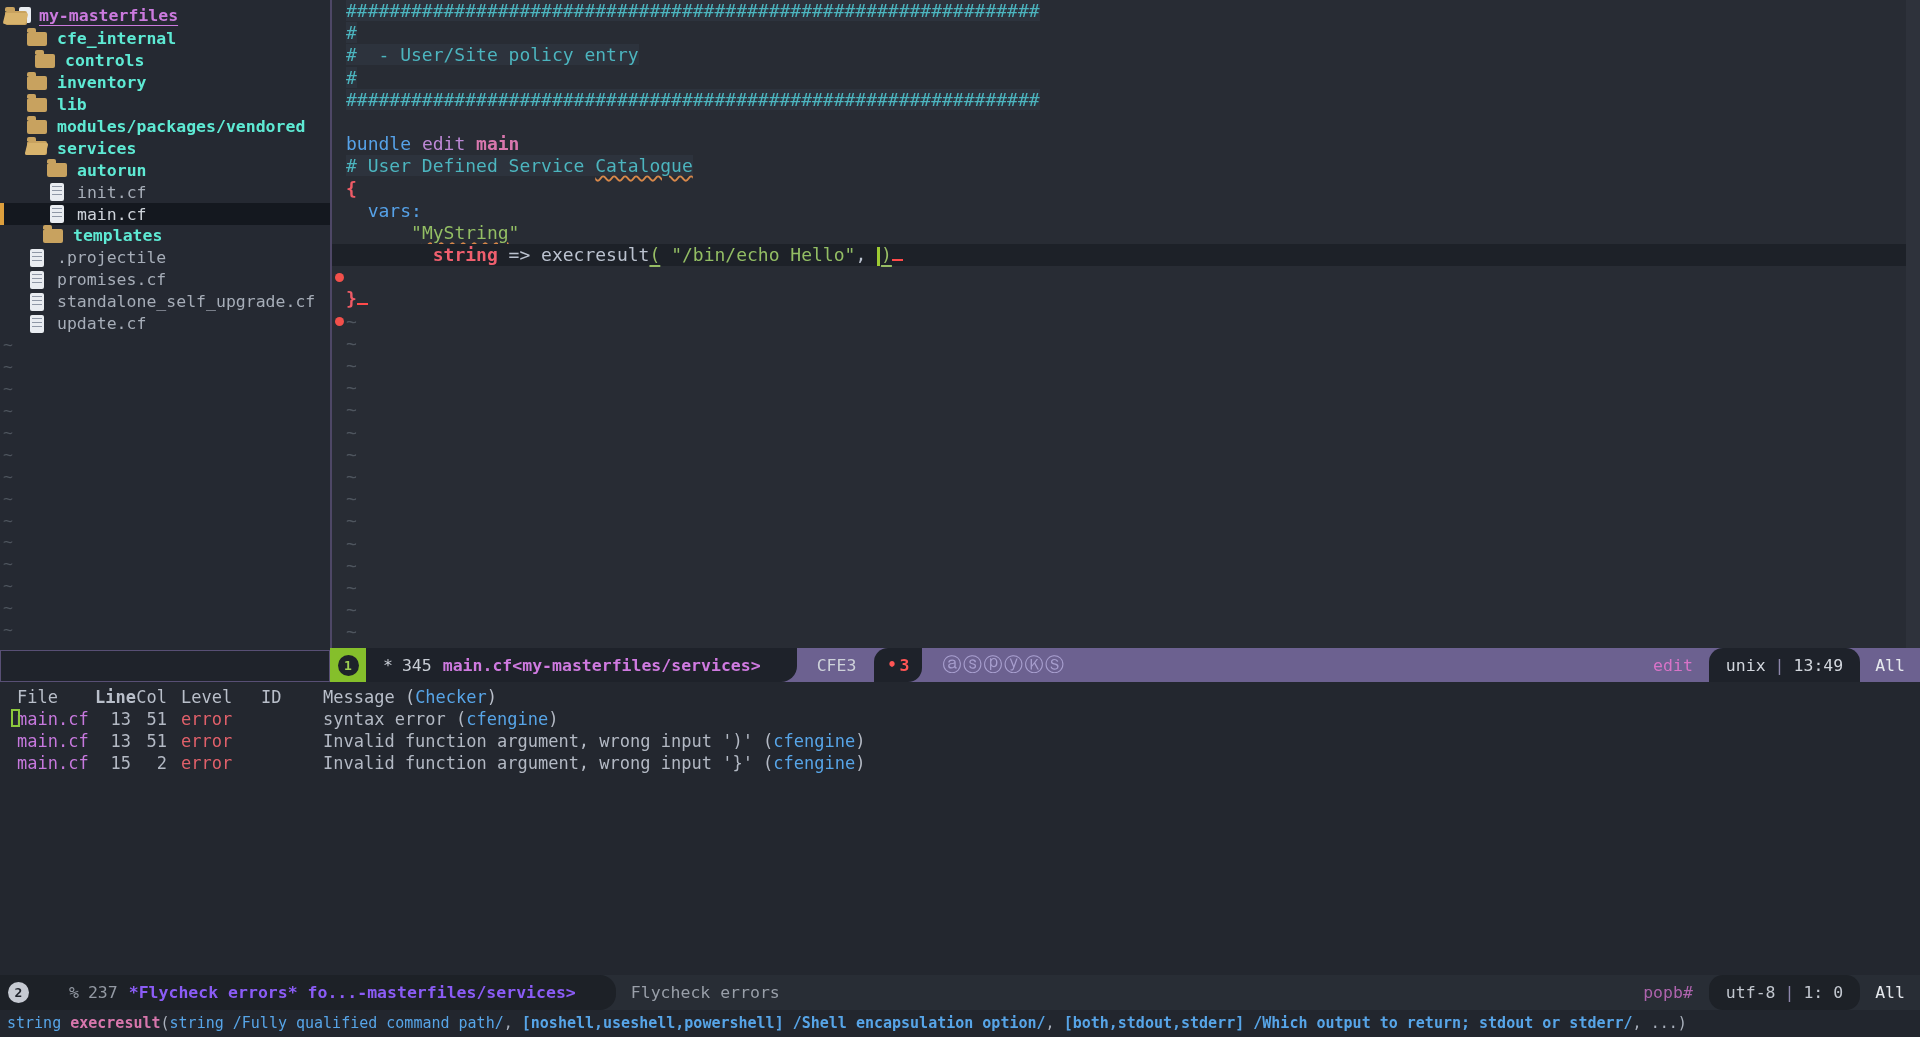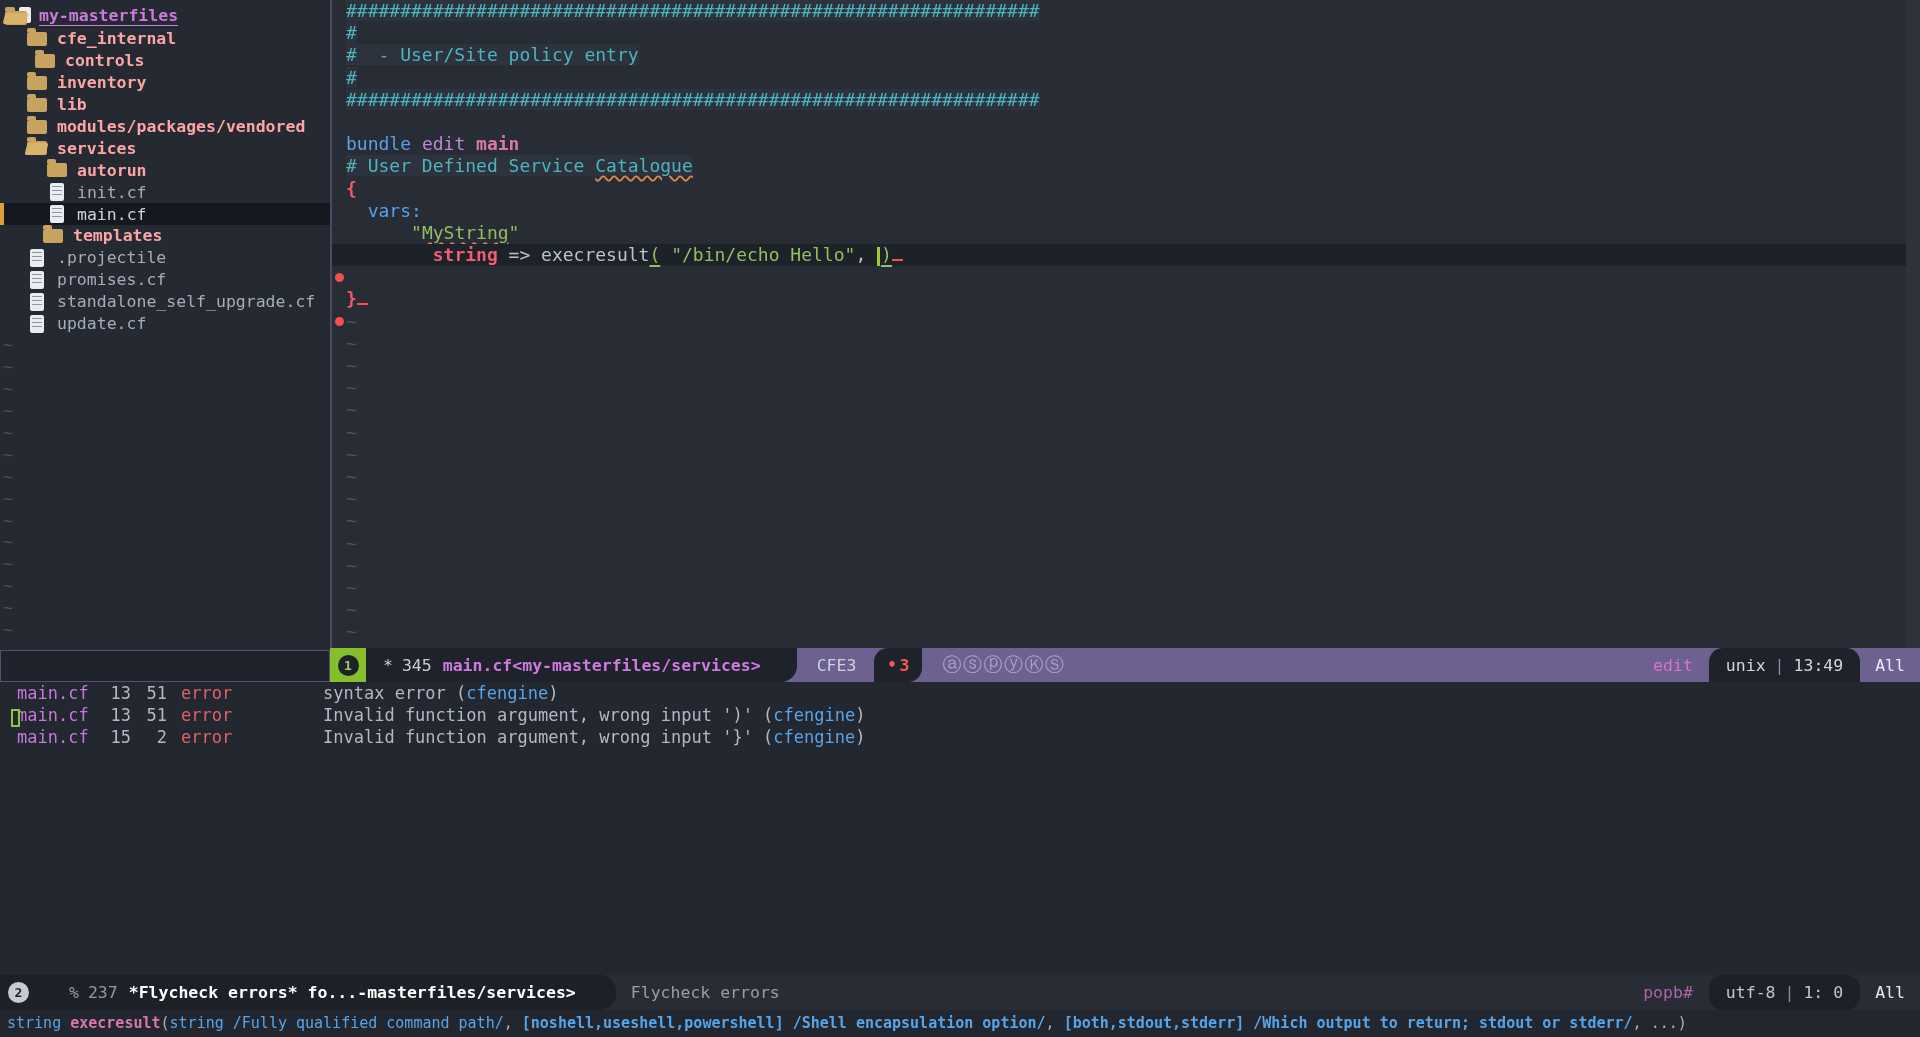--- a/index.html
+++ b/index.html
@@ -4,21 +4,21 @@
 <style>
   * { margin:0; padding:0; box-sizing:border-box; }
   html,body { width:1920px; height:1037px; background:#23272f; overflow:hidden;
               font-family:"DejaVu Sans Mono", monospace; }
   #stage { position:relative; width:1920px; height:1037px; }
 
   
   #sidebar { position:absolute; left:0; top:0; width:330px; height:682px; background:#252932; }
   #tree { padding-top:3px; }
   .treerow { height:21.9px; display:flex; align-items:center; font-size:16.5px; white-space:nowrap; }
-  .treerow.dir  { color:#fca5a5; font-weight:bold; }
+  .treerow.dir  { color:#5eead4; font-weight:bold; }
   .treerow.file { color:#a6adb8; }
   .treerow.selected { background:#14181f; color:#ced3da; box-shadow:inset 4px 0 0 #dd9f3d; }
   .treerow.root { color:#cb7ade; font-weight:bold; height:25px; }
   .treerow.root .lbl { text-decoration:underline; text-underline-offset:4px; }
   .ficon { width:20px; height:14px; background:#c8a25f; border-radius:2px; position:relative; margin-right:10px; flex:none; }
   .ficon::before { content:""; position:absolute; top:-4px; left:0; width:9px; height:4px; background:#c8a25f; border-radius:2px 2px 0 0; }
   .ficon.open::after { content:""; position:absolute; left:-1px; top:2px; width:21px; height:12px; background:#d8b36c; border-radius:2px; transform:skewX(-14deg); }
   .rooticon { position:relative; width:26px; height:18px; margin-right:8px; flex:none; }
   .rooticon .page { position:absolute; right:0; top:0; width:12px; height:16px; background:#e9ecf1; border-radius:2px; }
   .rooticon .fold { position:absolute; left:0; bottom:0; width:22px; height:14px; background:#c8a25f; border-radius:2px; }
@@ -75,21 +75,21 @@
   .ml-sep { color:#8d86ab; margin:0 9px; }
   .ml-all { margin:0 15px; color:#e6e9ee; }
 
   #ml-bottom { left:0; top:975px; width:1920px; height:35px; background:#282d35; color:#c2c7cf; }
   .name-sec-b { height:35px; background:#1d2127; border-radius:0 16px 16px 0; display:flex; align-items:center;
                 padding:0 40px 0 8px; flex:none; }
   .wincirc2 { width:21px; height:21px; border-radius:50%; background:#c6cad2; color:#1e222a; font-size:13px; font-weight:bold;
               display:flex; align-items:center; justify-content:center; margin-right:40px; flex:none; }
   .mod-pct { color:#9399a3; margin-right:9px; }
   .mod-pos-b { color:#9399a3; margin-right:11px; }
-  .mod-buf-b { color:#ffffff; font-weight:bold; }
+  .mod-buf-b { color:#8b5cf6; font-weight:bold; }
   .mode-name { margin-left:15px; color:#999fa9; }
   .ml-popb { color:#ad63ad; margin-right:16px; }
   .enc-tab { border-radius:14px; padding:0 17px; color:#c2c7cf; background:#1d2127; height:35px;
              display:flex; align-items:center; }
 
   
   #errors-pane { position:absolute; left:0; top:682px; width:1920px; height:293px; background:#23272f;
                  font-size:17px; color:#b3b9c4; }
   .errgrid { display:grid; grid-template-columns:17px 78px 36px 36px 14px 80px 62px auto; align-items:center; white-space:pre; }
   .errgrid .c-line, .errgrid .c-col { text-align:right; }
@@ -252,20 +252,30 @@
     <span class="ml-edit">edit</span>
     <div class="dark-tab eol-tab">
       <span>unix</span>
       <span class="ml-sep">|</span>
       <span>13:49</span>
     </div>
     <span class="ml-all">All</span>
   </div>
 
   <div id="errors-pane">
+    <div id="err-header" class="errgrid">
+      <span></span>
+      <span class="c-file-h">File</span>
+      <span class="c-line">Line</span>
+      <span class="c-col">Col</span>
+      <span></span>
+      <span>Level</span>
+      <span>ID</span>
+      <span><span>Message (</span><span class="checker-link">Checker</span><span>)</span></span>
+    </div>
     <div id="err-rows">
         <div class="errgrid errrow"><span></span><span class="c-file">main.cf</span><span class="c-line">13</span><span class="c-col">51</span><span></span><span class="c-level">error</span><span class="c-id"></span><span><span>syntax error (</span><span class="checker-link">cfengine</span><span>)</span></span></div>
         <div class="errgrid errrow"><span></span><span class="c-file">main.cf</span><span class="c-line">13</span><span class="c-col">51</span><span></span><span class="c-level">error</span><span class="c-id"></span><span><span>Invalid function argument, wrong input ')' (</span><span class="checker-link">cfengine</span><span>)</span></span></div>
         <div class="errgrid errrow"><span></span><span class="c-file">main.cf</span><span class="c-line">15</span><span class="c-col">2</span><span></span><span class="c-level">error</span><span class="c-id"></span><span><span>Invalid function argument, wrong input '}' (</span><span class="checker-link">cfengine</span><span>)</span></span></div>
       </div>
     <span id="hollow-cursor"></span>
   </div>
 
   <div id="ml-bottom" class="modeline">
     <div class="name-sec-b">

